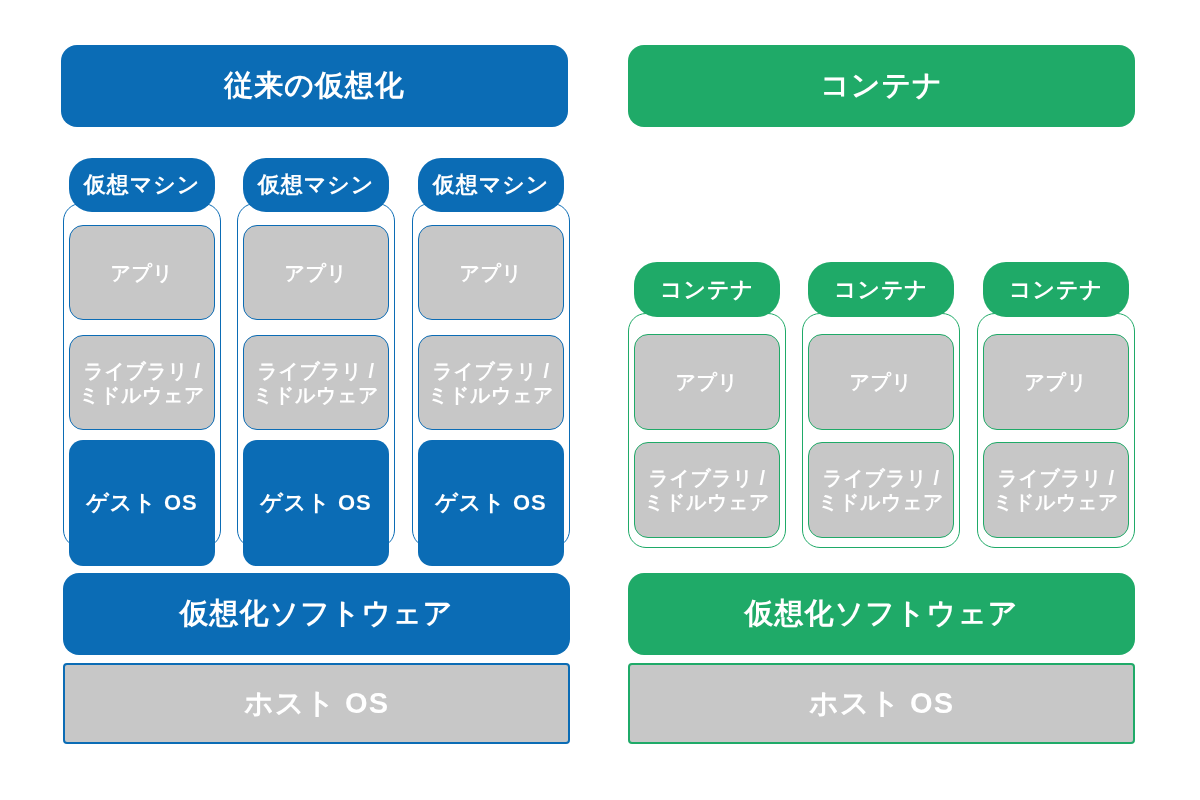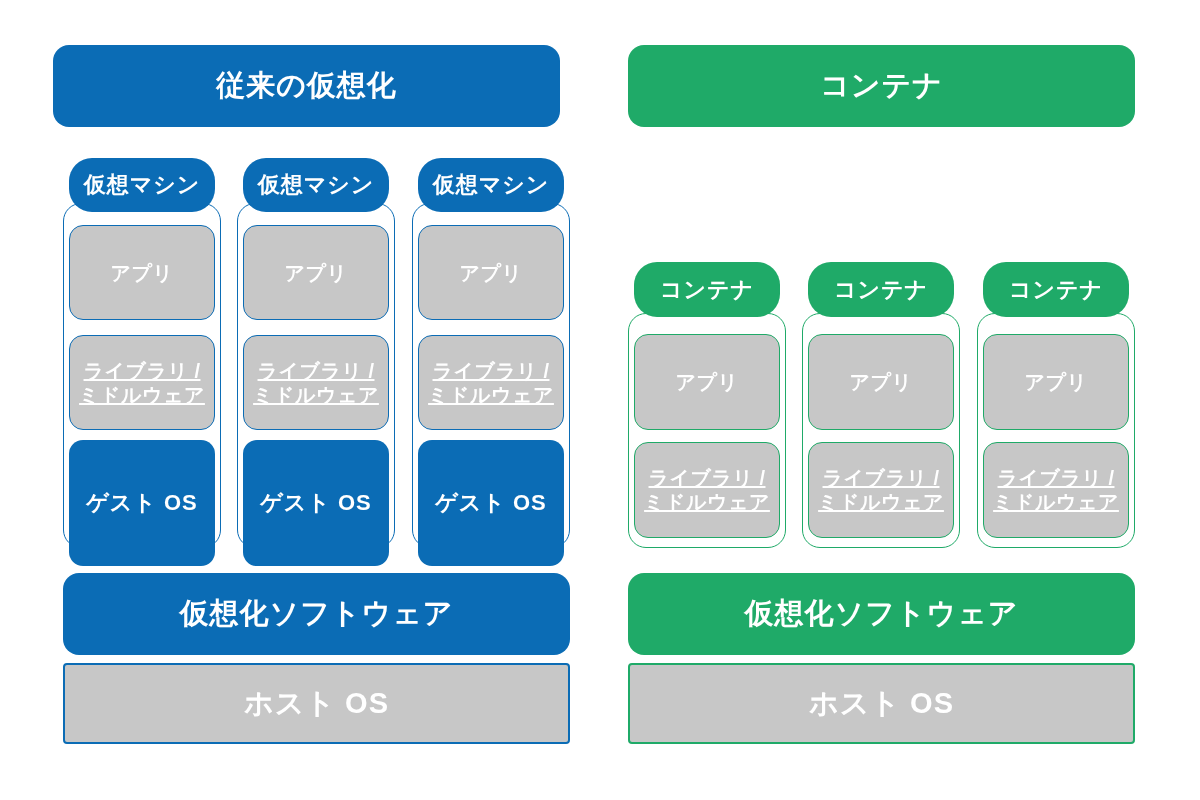--- a/index.html
+++ b/index.html
@@ -58,30 +58,30 @@
     color:var(--text-light);font-size:20px;font-weight:600;line-height:1.2;letter-spacing:0.5px;
   }
   .block.blue-edge{border:1px solid var(--blue);}
   .block.green-edge{border:1px solid var(--green);}
   .left-stack .app-block{top:67px;height:95px;}
   .left-stack .lib-block{top:177px;height:95px;}
   .right-stack .app-block{top:72px;height:96px;}
   .right-stack .lib-block{top:180px;height:96px;}
 
   .guest-pill{top:282px;height:126px;font-size:22px;font-weight:bold;letter-spacing:1px;}
-  .lib-line{display:block;text-decoration:underline;}
+  .lib-line{display:block;}
 </style>
 </head>
 <body>
 
 <div class="canvas">
 
   <section>
 
-    <div class="bar blue-fill" style="left:53px;top:45px;">従来の仮想化</div>
+    <div class="bar blue-fill" style="left:61px;top:45px;">従来の仮想化</div>
 
     <div class="stack left-stack" style="left:63px;">
       <div class="stack-outline blue-edge"></div>
       <div class="pill header-pill blue-fill">仮想マシン</div>
       <div class="block blue-edge app-block">アプリ</div>
       <div class="block blue-edge lib-block">
         <span class="lib-line">ライブラリ /</span>
         <span class="lib-line">ミドルウェア</span>
       </div>
       <div class="pill blue-fill guest-pill">ゲスト OS</div>

